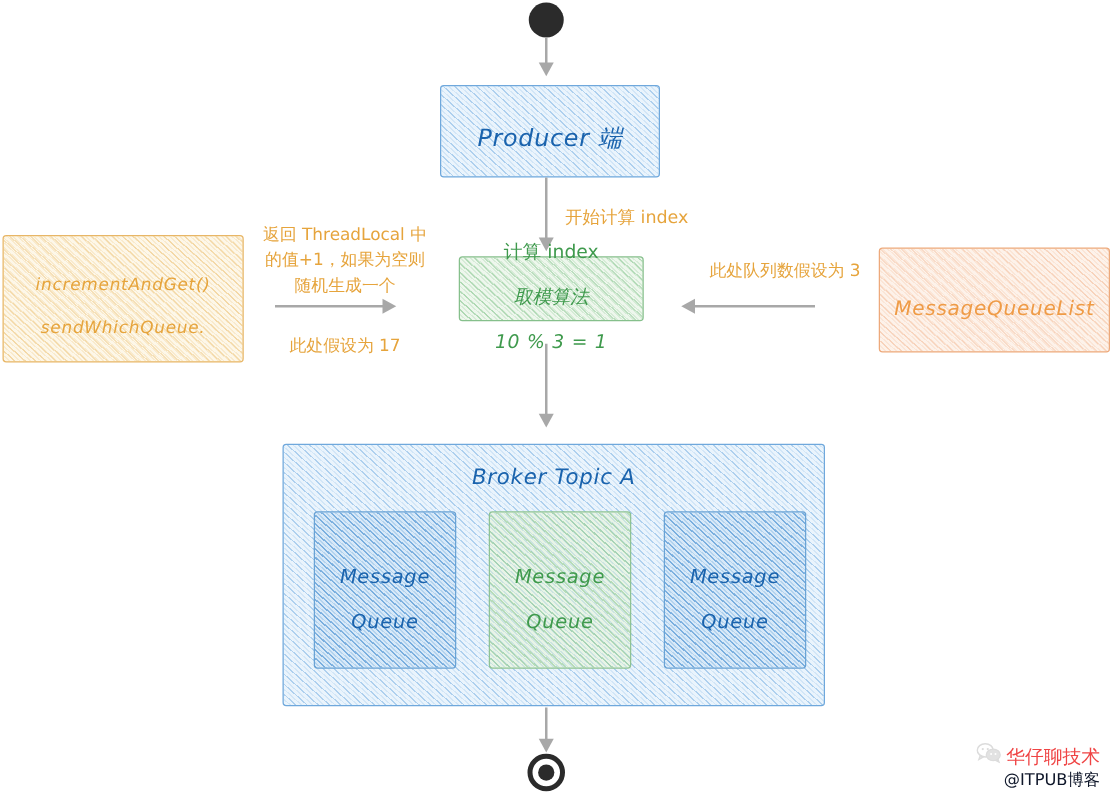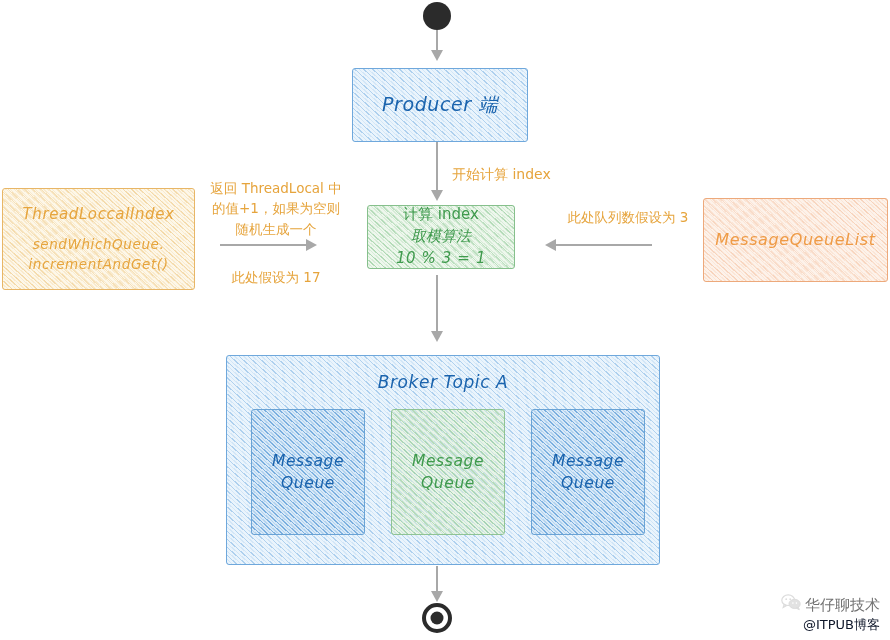--- a/index.html
+++ b/index.html
@@ -66,21 +66,21 @@
     border: 1.4px solid #e8b666;
   }
   .hatch-peach {
     background-color: #fdf2ea;
     background-image:
       repeating-linear-gradient(42deg, rgba(240,175,135,0.34) 0px, rgba(240,175,135,0.34) 1.1px, rgba(255,255,255,0) 1.1px, rgba(255,255,255,0) 5.5px),
       repeating-linear-gradient(42deg, rgba(245,195,160,0.26) 0px, rgba(245,195,160,0.26) 1px, rgba(255,255,255,0) 1px, rgba(255,255,255,0) 2.8px);
     border: 1.4px solid #eda97b;
   }
 
-  .label-text { white-space: pre; }
+  .label-text { white-space: pre; margin-top: 14px; }
 
   .hand-en {
     font-family: "DejaVu Sans", sans-serif;
     font-style: italic;
     letter-spacing: 0.6px;
   }
   .txt-blue   { color: #1a63ad; }
   .txt-green  { color: #3f9a4d; }
   .txt-orange { color: #e6a43c; }
   .txt-orange2{ color: #ef9b46; }
@@ -159,21 +159,21 @@
     color: #d9d9d9;
     font-family: "DejaVu Sans", sans-serif;
     line-height: 1.35;
     user-select: none;
   }
   #watermark .wm-top {
     display: flex;
     align-items: center;
     gap: 4px;
     font-size: 15px;
-    color: #737373;
+    color: #ef4444;
     justify-content: flex-end;
   }
   #watermark .wm-bot {
     font-size: 13px;
     color: #0f172a;
   }
 </style>
 </head>
 <body>
 
@@ -184,30 +184,29 @@
   <div class="arrow-down" style="left:431px; top:50px;"></div>
 
   <div class="node hatch-blue" style="left:352px; top:68px; width:176px; height:74px;">
     <div class="hand-en txt-blue label-text" style="font-size:19px;">Producer 端</div>
   </div>
 
   <div class="vline" style="left:436px; top:142px; height:50px;"></div>
   <div class="arrow-down" style="left:431px; top:190px;"></div>
   <div class="flabel txt-orange" style="left:452px; top:164px; font-size:14px;">开始计算 index</div>
 
-  <div class="node hatch-green" style="left:367px; top:205px; width:148px; height:64px;">
+  <div class="node hatch-green" style="left:367px; top:205px; width:148px; height:52px;">
     <div class="txt-green label-text" style="font-size:15px;">计算 index</div>
     <div class="txt-green label-text" style="font-size:15px;font-style:italic;">取模算法</div>
     <div class="hand-en txt-green label-text" style="font-size:15px;">10 % 3 = 1</div>
   </div>
 
   <div class="node hatch-orange" style="left:2px; top:188px; width:193px; height:102px;">
-    <div class="hand-en txt-orange label-text" style="font-size:15px; margin-bottom:10px;">ThreadLoccalIndex</div>
+    <div class="hand-en txt-orange label-text" style="font-size:13.5px;">incrementAndGet()</div>
     <div class="hand-en txt-orange label-text" style="font-size:13.5px;">sendWhichQueue.</div>
-    <div class="hand-en txt-orange label-text" style="font-size:13.5px;">incrementAndGet()</div>
   </div>
 
   <div class="flabel txt-orange" style="left:206px; top:178px; width:140px; font-size:13.5px;">返回 ThreadLocal 中
 的值+1，如果为空则
 随机生成一个</div>
   <div class="hline" style="left:220px; top:244px; width:88px;"></div>
   <div class="arrow-right" style="left:306px; top:239px;"></div>
   <div class="flabel txt-orange" style="left:206px; top:267px; width:140px; font-size:13.5px;">此处假设为 17</div>
 
   <div class="flabel txt-orange" style="left:548px; top:207px; width:160px; font-size:13.5px;">此处队列数假设为 3</div>

